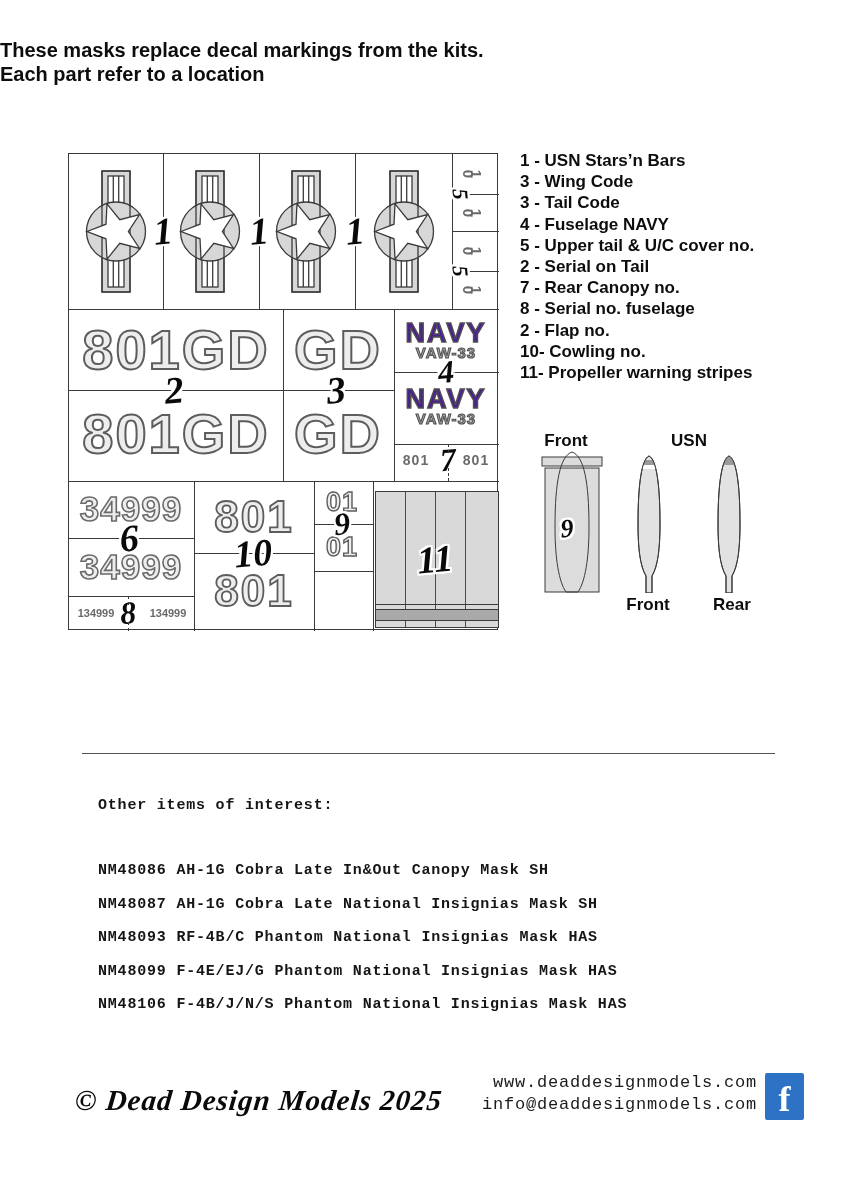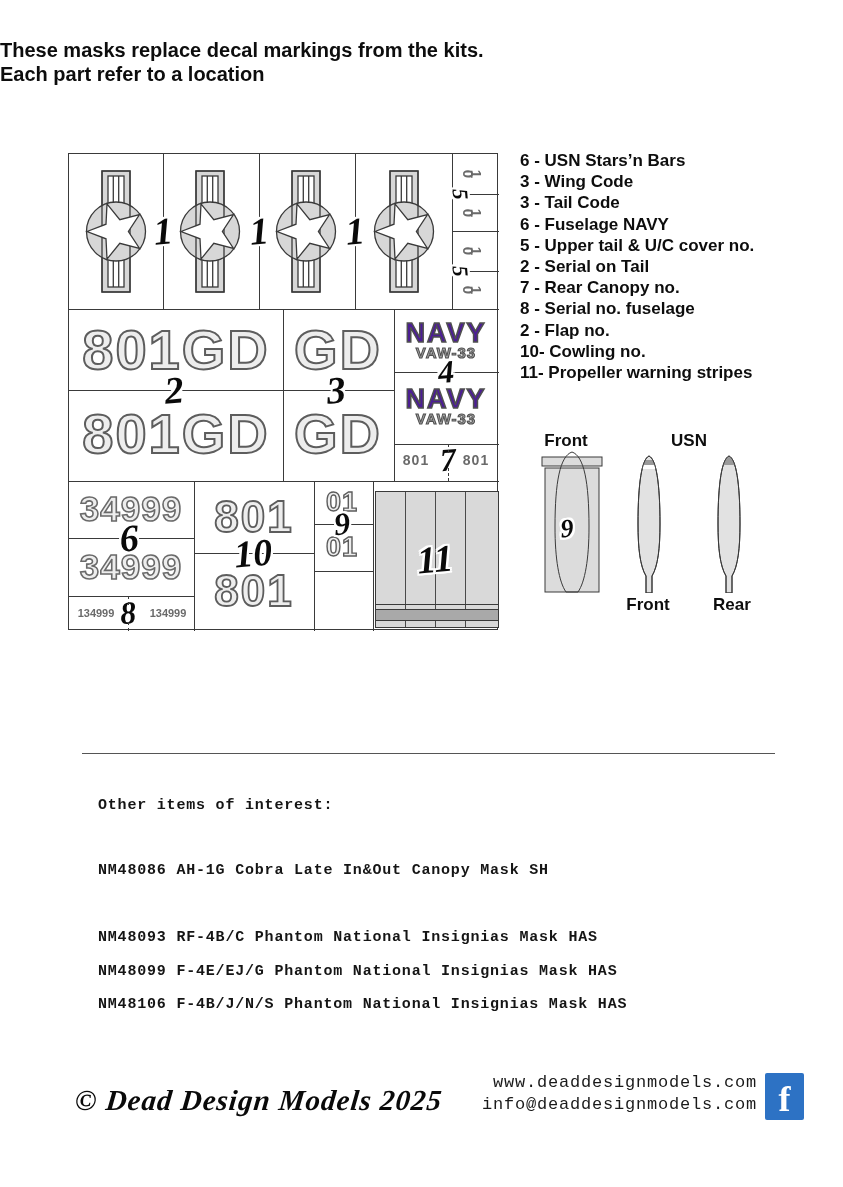--- a/index.html
+++ b/index.html
@@ -191,24 +191,24 @@
     <div class="ctr hand" style="left:391px;top:40px;font-size:22px;transform:translate(-50%,-50%) rotate(85deg)">5</div>
     <div class="ctr hand" style="left:391px;top:117px;font-size:22px;transform:translate(-50%,-50%) rotate(85deg)">5</div>
 
     <div class="dash-v" style="left:379px;top:290px;height:9px"></div>
     <div class="dash-v" style="left:379px;top:314px;height:13px"></div>
     <div class="dash-v" style="left:59px;top:442px;height:9px"></div>
     <div class="dash-v" style="left:59px;top:468px;height:9px"></div>
   </div>
 
   <div class="legend">
-    <div>6 - USN Stars’n Bars</div>
+    <div>1 - USN Stars’n Bars</div>
     <div>3 - Wing Code</div>
     <div>3 - Tail Code</div>
-    <div>6 - Fuselage NAVY</div>
+    <div>4 - Fuselage NAVY</div>
     <div>5 - Upper tail &amp; U/C cover no.</div>
     <div>2 - Serial on Tail</div>
     <div>7 - Rear Canopy no.</div>
     <div>8 - Serial no. fuselage</div>
     <div>2 - Flap no.</div>
     <div>10- Cowling no.</div>
     <div>11- Propeller warning stripes</div>
   </div>
 
   <div class="plabel" style="left:566px;top:441px">Front</div>
@@ -237,20 +237,21 @@
     <use href="#blade" xlink:href="#blade" fill="none" stroke="#3a3a3a"></use>
   </svg>
 
   <div class="plabel" style="left:648px;top:605px">Front</div>
   <div class="plabel" style="left:732px;top:605px">Rear</div>
 
   <div class="sep"></div>
 
   <div class="abs mono" style="left:98px;top:797px">Other items of interest:</div>
   <div class="abs mono" style="left:98px;top:862px">NM48086 AH-1G Cobra Late In&amp;Out Canopy Mask SH</div>
+  <div class="abs mono" style="left:98px;top:896px">NM48087 AH-1G Cobra Late National Insignias Mask SH</div>
   <div class="abs mono" style="left:98px;top:929px">NM48093 RF-4B/C Phantom National Insignias Mask HAS</div>
   <div class="abs mono" style="left:98px;top:963px">NM48099 F-4E/EJ/G Phantom National Insignias Mask HAS</div>
   <div class="abs mono" style="left:98px;top:996px">NM48106 F-4B/J/N/S Phantom National Insignias Mask HAS</div>
 
   <div class="abs script" style="left:75px;top:1084px">© Dead Design Models 2025</div>
   <div class="urls">
     <div>www.deaddesignmodels.com</div>
     <div>info@deaddesignmodels.com</div>
   </div>
   <div class="fb">f</div>

